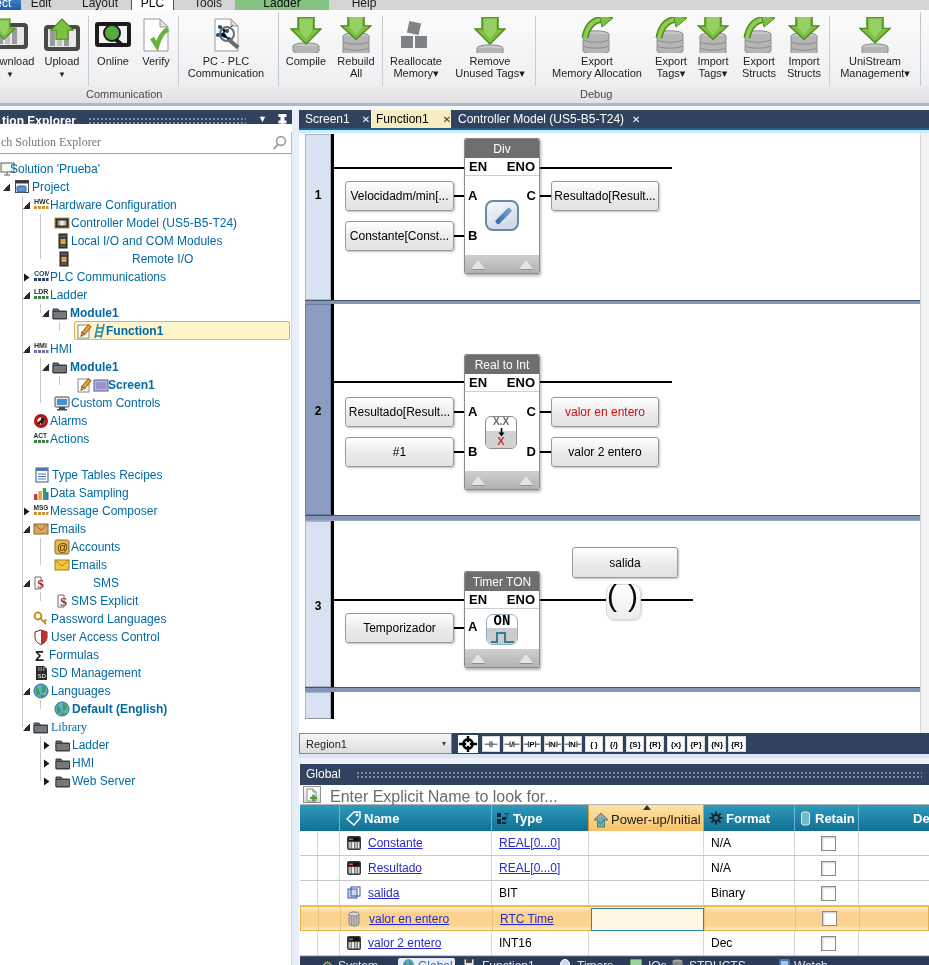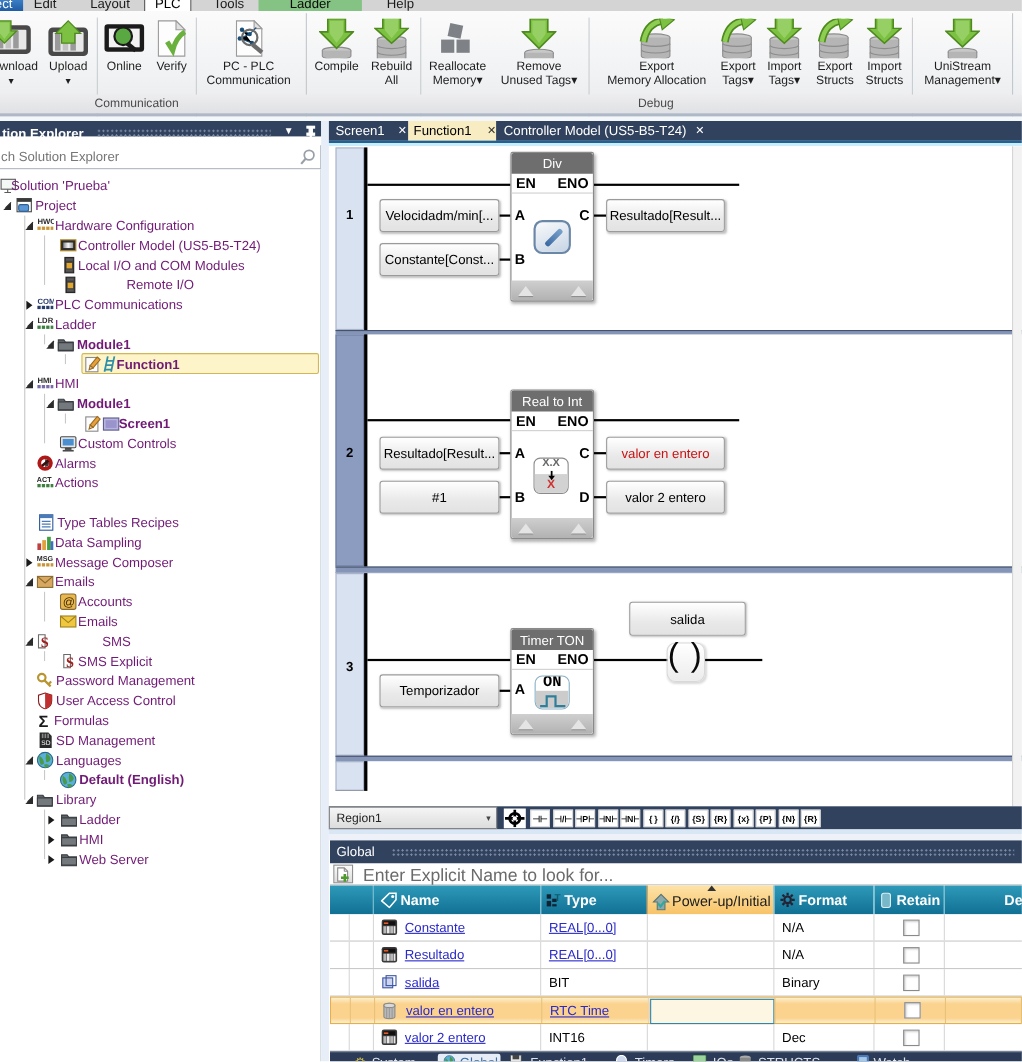--- a/index.html
+++ b/index.html
@@ -12,21 +12,21 @@
 #ribbon .gsep{position:absolute;top:2px;height:100px;width:1px;background:#c2c7cd;}
 .ritem{position:absolute;top:8px;width:90px;text-align:center;font-size:11px;color:#1e1e1e;line-height:12px;}
 .ricon{height:34px;display:flex;align-items:center;justify-content:center;margin-bottom:3px;}
 #grouprow{left:0;top:86px;width:929px;height:17px;background:linear-gradient(#ededef,#e0e1e4);font-size:11px;color:#4a4a4a;}
 #ribbonedge{left:0;top:103px;width:929px;height:3px;background:#aeb8c6;}
 #ribbonwhite{left:0;top:106px;width:929px;height:4px;background:#f4f7fa;}
 
 #lp-head{left:0;top:110px;width:292px;height:14px;background:#31425f;color:#fff;font-size:12px;}
 #lp-search{left:0;top:132px;width:292px;height:22px;background:#fff;border-bottom:1px solid #9aa2ad;border-right:1px solid #b8bec8;box-sizing:border-box;}
 #lp-tree{left:0;top:154px;width:292px;height:811px;background:#fff;overflow:hidden;border-right:1px solid #d5dae2;box-sizing:border-box;}
-.trow{position:absolute;height:18px;font-size:12px;color:#701a75;display:flex;align-items:center;white-space:nowrap;}
+.trow{position:absolute;height:18px;font-size:12px;color:#0369a1;display:flex;align-items:center;white-space:nowrap;}
 
 #split{left:292px;top:110px;width:7px;height:855px;background:#e7eef8;}
 
 #tabbar{left:299px;top:110px;width:630px;height:18px;background:#31425f;}
 .dtab{position:absolute;top:0;height:18px;font-size:12px;display:flex;align-items:center;}
 #accent{left:299px;top:128px;width:630px;height:5px;background:linear-gradient(#1f6396 0,#1f6396 40%,#c9edfb 40%,#c9edfb 100%);}
 
 #canvas{left:299px;top:133px;width:630px;height:600px;background:#fff;}
 .gut{position:absolute;left:6px;width:26px;background:#d9e2f0;border:1px solid #aab4c8;box-sizing:border-box;}
 .rail{position:absolute;left:32px;width:3px;background:#000;}
@@ -268,21 +268,21 @@
   <svg style="position:absolute;left:276px;top:4px;" width="12" height="13" viewBox="0 0 12 13">
       <g stroke="#fff" fill="#fff">
         <rect x="5" y="1" width="3" height="7"></rect>
         <rect x="3" y="0.5" width="7" height="2"></rect>
         <rect x="3" y="7" width="7" height="2"></rect>
         <rect x="6" y="9" width="1" height="4"></rect>
       </g>
     </svg>
 </div>
 <div class="abs" id="lp-search">
-    <span style="position:absolute;left:1px;top:3px;color:#767676;font-size:12px;">ch Solution Explorer</span>
+    <span style="position:absolute;left:1px;top:3px;color:#767676;font-size:12px;font-family:Liberation Serif, serif;">ch Solution Explorer</span>
   <svg style="position:absolute;left:272px;top:3px;" width="16" height="16" viewBox="0 0 16 16">
       <circle cx="9" cy="6" r="4.4" fill="none" stroke="#9aa0a8" stroke-width="1.6"></circle>
       <line x1="5.8" y1="9.4" x2="1.8" y2="14" stroke="#9aa0a8" stroke-width="2"></line>
     </svg>
 </div>
 <svg style="position:absolute;width:0;height:0">
     <defs>
 <g id="t-exp">
         <polygon points="9,2 9,9 2,9" fill="#2b2b2b"></polygon>
         <line x1="9" y1="2" x2="4" y2="7" stroke="#2b2b2b"></line>
@@ -516,21 +516,21 @@
   <div class="trow" style="left:0;top:78px;width:292px;">
       <svg style="position:absolute;left:55px;top:1px;" width="16" height="16" viewBox="0 0 16 16">
         <use href="#t-io"></use>
       </svg>
       <span style="position:absolute;left:71px;top:2px;white-space:nowrap;">Local I/O and COM Modules</span>
     </div>
   <div class="trow" style="left:0;top:96px;width:292px;">
       <svg style="position:absolute;left:56px;top:1px;" width="16" height="16" viewBox="0 0 16 16">
         <use href="#t-io"></use>
       </svg>
-      <span style="position:absolute;left:67px;top:2px;white-space:nowrap;padding-left:48px;">Remote I/O</span>
+      <span style="position:absolute;left:84px;top:2px;white-space:nowrap;padding-left:48px;">Remote I/O</span>
     </div>
   <div class="trow" style="left:0;top:114px;width:292px;">
       <svg style="position:absolute;left:21px;top:4px;" width="11" height="11" viewBox="0 0 11 11">
         <use href="#t-col"></use>
       </svg>
       <svg style="position:absolute;left:33px;top:1px;" width="16" height="16" viewBox="0 0 16 16">
         <use href="#t-com"></use>
       </svg>
       <span style="position:absolute;left:50px;top:2px;white-space:nowrap;">PLC Communications</span>
     </div>
@@ -661,21 +661,21 @@
   <div class="trow" style="left:0;top:438px;width:292px;">
       <svg style="position:absolute;left:56px;top:1px;" width="16" height="16" viewBox="0 0 16 16">
         <use href="#t-sms"></use>
       </svg>
       <span style="position:absolute;left:71px;top:2px;white-space:nowrap;">SMS Explicit</span>
     </div>
   <div class="trow" style="left:0;top:456px;width:292px;">
       <svg style="position:absolute;left:33px;top:1px;" width="16" height="16" viewBox="0 0 16 16">
         <use href="#t-key"></use>
       </svg>
-      <span style="position:absolute;left:51px;top:2px;white-space:nowrap;">Password Management</span>
+      <span style="position:absolute;left:51px;top:2px;white-space:nowrap;">Password Languages</span>
     </div>
   <div class="trow" style="left:0;top:474px;width:292px;">
       <svg style="position:absolute;left:33px;top:1px;" width="16" height="16" viewBox="0 0 16 16">
         <use href="#t-shield"></use>
       </svg>
       <span style="position:absolute;left:51px;top:2px;white-space:nowrap;">User Access Control</span>
     </div>
   <div class="trow" style="left:0;top:492px;width:292px;">
       <svg style="position:absolute;left:33px;top:1px;" width="16" height="16" viewBox="0 0 16 16">
         <use href="#t-sigma"></use>
@@ -696,21 +696,21 @@
         <use href="#t-globe"></use>
       </svg>
       <span style="position:absolute;left:51px;top:2px;white-space:nowrap;">Languages</span>
     </div>
   <div class="trow" style="left:0;top:546px;width:292px;">
       <svg style="position:absolute;left:54px;top:1px;" width="16" height="16" viewBox="0 0 16 16">
         <use href="#t-globe"></use>
       </svg>
       <span style="position:absolute;left:72px;top:2px;font-weight:bold;white-space:nowrap;">Default (English)</span>
     </div>
-  <div class="trow" style="left:0;top:564px;width:292px;">
+  <div class="trow" style="left:0;top:564px;width:292px;font-family:Liberation Serif, serif;">
       <svg style="position:absolute;left:21px;top:4px;" width="11" height="11" viewBox="0 0 11 11">
         <use href="#t-exp"></use>
       </svg>
       <svg style="position:absolute;left:33px;top:1px;" width="16" height="16" viewBox="0 0 16 16">
         <use href="#t-fold"></use>
       </svg>
       <span style="position:absolute;left:51px;top:2px;white-space:nowrap;">Library</span>
     </div>
   <div class="trow" style="left:0;top:582px;width:292px;">
       <svg style="position:absolute;left:41px;top:4px;" width="11" height="11" viewBox="0 0 11 11">

